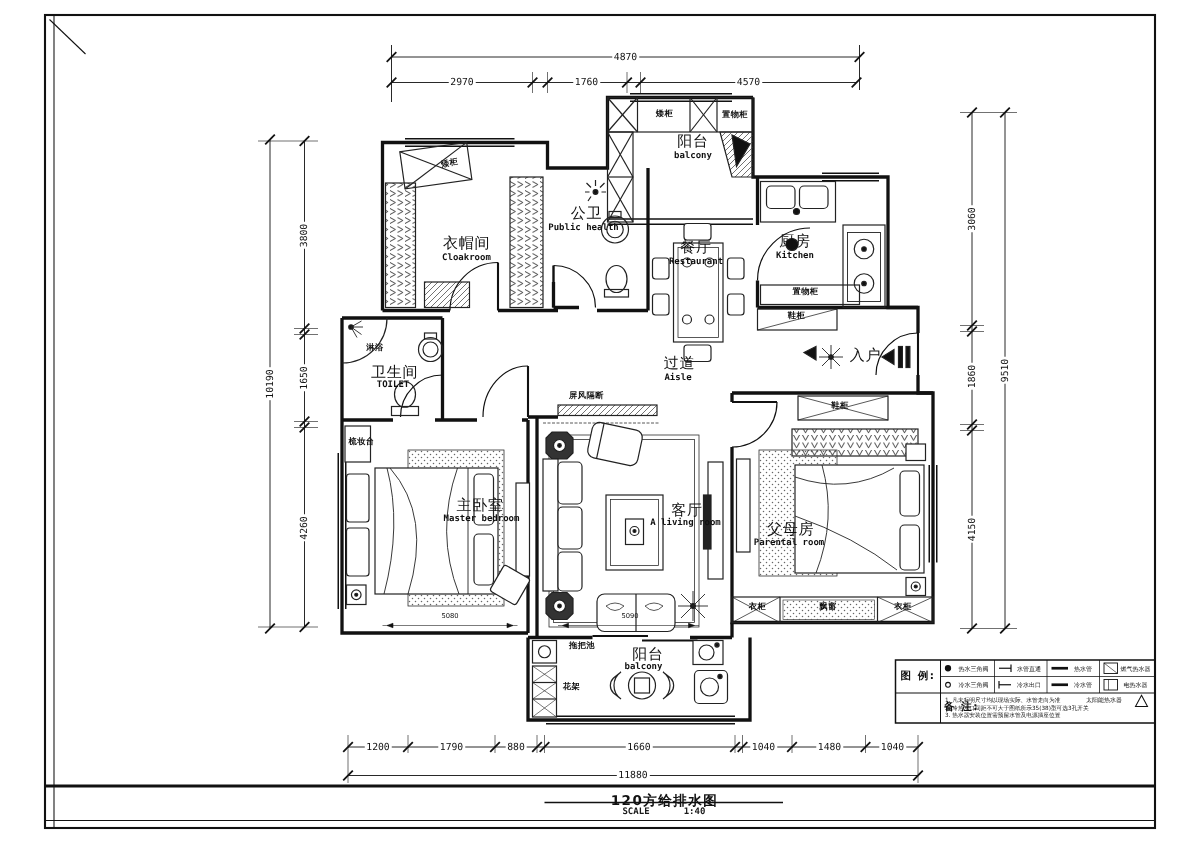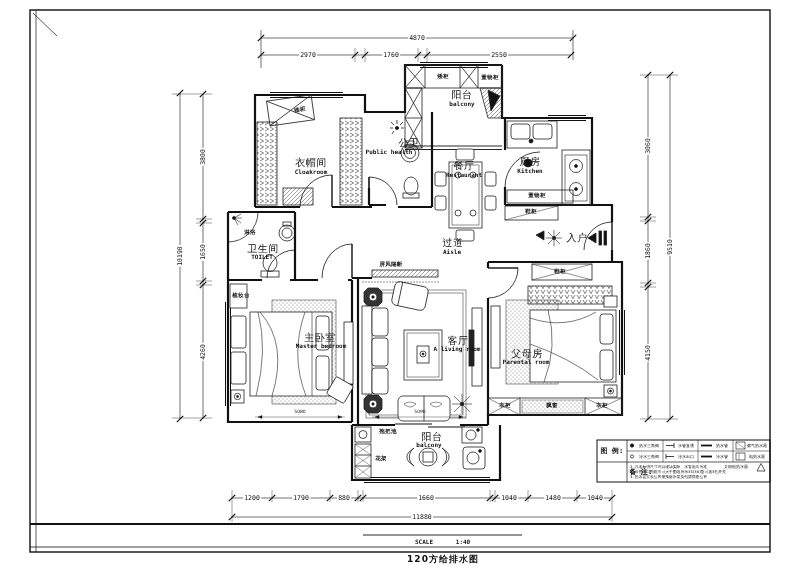--- a/index.html
+++ b/index.html
@@ -426,21 +426,21 @@
   </g>
 
   <g stroke="#111" stroke-width="0.4">
     <path d="M258,417 L262,415.5 L262,418.5 Z M342,417 L338,415.5 L338,418.5 Z" fill="#111"></path>
     <path d="M375,417 L379,415.5 L379,418.5 Z M463,417 L459,415.5 L459,418.5 Z" fill="#111"></path>
   </g>
 </svg>
 
 <div class="lbl" style="left:311px;top:163px">衣帽间</div>
 <div class="lbl-en" style="left:311px;top:172px">Cloakroom</div>
-<div class="lbl" style="left:409px;top:143px">公卫</div>
+<div class="lbl" style="left:391px;top:143px">公卫</div>
 <div class="lbl-en" style="left:389px;top:152px">Public health</div>
 <div class="lbl" style="left:462px;top:95px">阳台</div>
 <div class="lbl-en" style="left:462px;top:104px">balcony</div>
 <div class="lbl" style="left:464px;top:166px">餐厅</div>
 <div class="lbl-en" style="left:464px;top:175px">Restaurant</div>
 <div class="lbl" style="left:530px;top:162px">厨房</div>
 <div class="lbl-en" style="left:530px;top:171px">Kitchen</div>
 <div class="lbl" style="left:453px;top:243px">过道</div>
 <div class="lbl-en" style="left:452px;top:252px">Aisle</div>
 <div class="lbl" style="left:263px;top:249px">卫生间</div>
@@ -466,21 +466,21 @@
 <div class="sm" style="left:391px;top:265px;font-weight:bold">屏风隔断</div>
 <div class="sm" style="left:505px;top:406px">衣柜</div>
 <div class="sm" style="left:552px;top:406px">飘窗</div>
 <div class="sm" style="left:602px;top:406px">衣柜</div>
 <div class="sm" style="left:388px;top:432px">拖把池</div>
 <div class="sm" style="left:381px;top:459px">花架</div>
 
 <div class="dim" style="left:417px;top:38px">4870</div>
 <div class="dim" style="left:308px;top:55px">2970</div>
 <div class="dim" style="left:391px;top:55px">1760</div>
-<div class="dim" style="left:499px;top:55px">2550</div>
+<div class="dim" style="left:499px;top:55px">4570</div>
 
 <div class="dim" style="left:252px;top:498px">1200</div>
 <div class="dim" style="left:301px;top:498px">1790</div>
 <div class="dim" style="left:344px;top:498px">880</div>
 <div class="dim" style="left:426px;top:498px">1660</div>
 <div class="dim" style="left:509px;top:498px">1040</div>
 <div class="dim" style="left:553px;top:498px">1480</div>
 <div class="dim" style="left:595px;top:498px">1040</div>
 <div class="dim" style="left:422px;top:517px">11880</div>
 
@@ -490,21 +490,21 @@
 <div class="dim dimv" style="left:203px;top:352px">4260</div>
 
 <div class="dim dimv" style="left:648px;top:146px">3060</div>
 <div class="dim dimv" style="left:648px;top:251px">1860</div>
 <div class="dim dimv" style="left:648px;top:353px">4150</div>
 <div class="dim dimv" style="left:670px;top:247px">9510</div>
 
 <div class="xs" style="left:300px;top:412px">5080</div>
 <div class="xs" style="left:420px;top:412px">5090</div>
 
-<div class="title" style="left:443px;top:559px">120方给排水图</div>
+<div class="title" style="left:443px;top:535px">120方给排水图</div>
 <div class="scale-row" style="position:absolute;left:424px;top:541px;transform:translate(-50%,-50%)">SCALE</div>
 <div class="scale-row" style="position:absolute;left:463px;top:541px;transform:translate(-50%,-50%)">1:40</div>
 
 <div class="hdr" style="left:612px;top:451px">图 例:</div>
 <div class="hdr" style="left:641px;top:472px">备 注:</div>
 <div class="xs" style="left:649px;top:446px;font-size:4px">热水三角阀</div>
 <div class="xs" style="left:686px;top:446px;font-size:4px">水管直通</div>
 <div class="xs" style="left:722px;top:446px;font-size:4px">热水管</div>
 <div class="xs" style="left:757px;top:446px;font-size:4px">燃气热水器</div>
 <div class="xs" style="left:649px;top:457px;font-size:4px">冷水三角阀</div>

